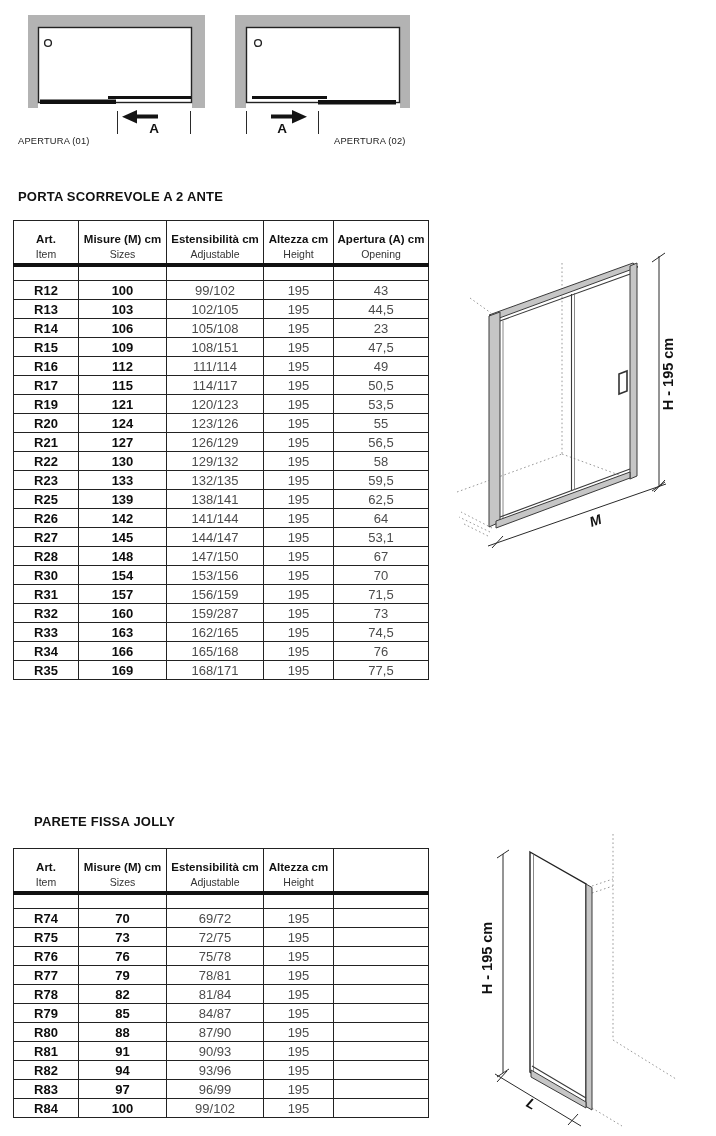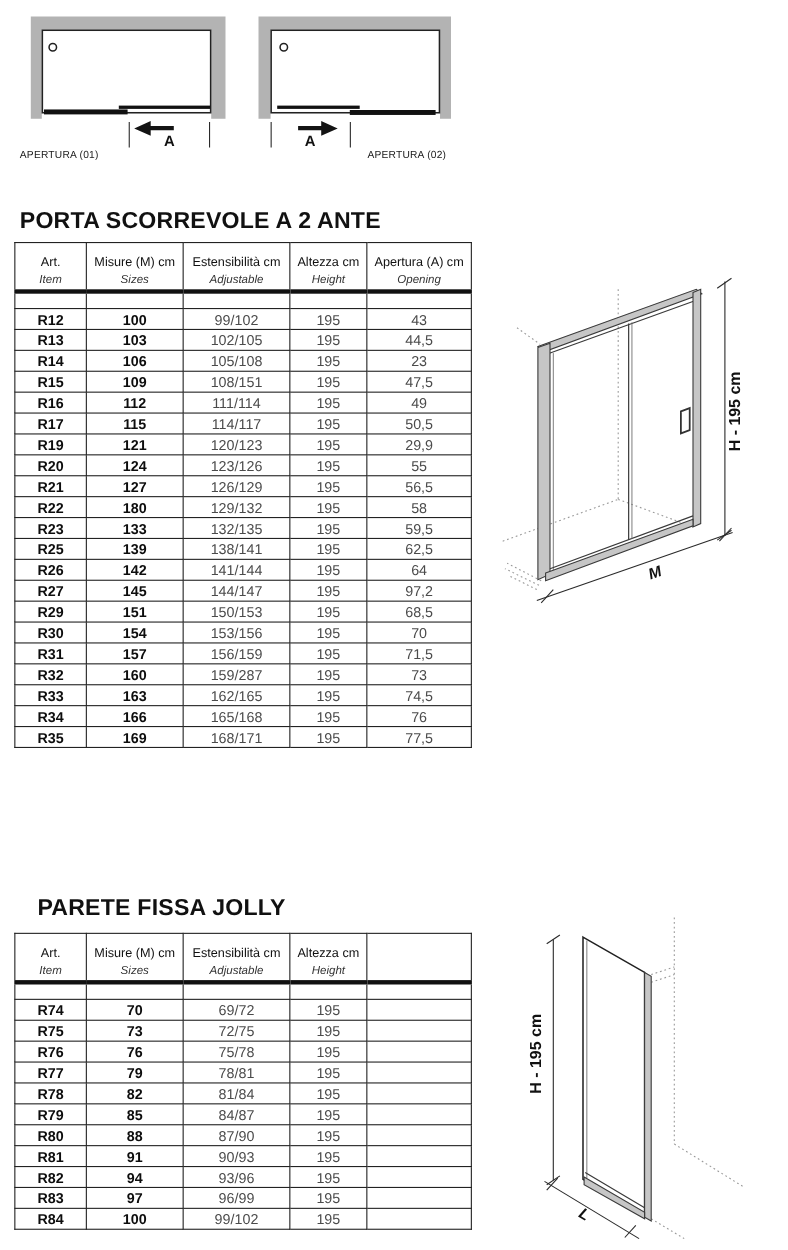--- a/index.html
+++ b/index.html
@@ -7,35 +7,35 @@
     --ink:#1a1a1a; --txt:#4b4b4b;
   }
   *{box-sizing:border-box;}
   html,body{margin:0;padding:0;}
   body{
     width:716px;height:1136px;background:#ffffff;position:relative;overflow:hidden;
     font-family:"Liberation Sans", sans-serif;color:var(--ink);
   }
   .abs{position:absolute;}
   h1.sec-title{
-    margin:0;font-size:21px;font-weight:bold;letter-spacing:.2px;color:#111;
+    margin:0;font-size:13px;font-weight:bold;letter-spacing:.2px;color:#111;
   }
   
   table.spec{
     border-collapse:collapse;table-layout:fixed;width:415px;
     border:1.5px solid #151515;
   }
   table.spec th, table.spec td{
     border:1px solid #222;text-align:center;vertical-align:middle;padding:0;
   }
   table.spec th{
     height:44px;border-bottom:4px solid #111;font-weight:normal;
   }
-  .h-main{font-size:11.5px;font-weight:normal;color:#111;line-height:1.15;margin-top:10px;}
-  .h-sub{font-size:10.5px;font-style:italic;color:#333;line-height:1.1;margin-top:3px;}
+  .h-main{font-size:11.5px;font-weight:bold;color:#111;line-height:1.15;margin-top:10px;}
+  .h-sub{font-size:10.5px;color:#333;line-height:1.1;margin-top:3px;}
   tr.spacer td{height:16px;}
   tr.data-row td{height:19px;font-size:13px;color:var(--txt);}
   tr.data-row td.c0, tr.data-row td.c1{font-weight:bold;color:#0d0d0d;}
   
   svg{display:block;}
   svg text{font-family:"Liberation Sans", sans-serif;}
   .ln{stroke:var(--line);stroke-width:1.1;fill:none;}
   .lnt{stroke:#6b6b6b;stroke-width:.8;fill:none;}
   .bar{fill:var(--frame-gray);stroke:var(--line);stroke-width:1;}
   .dot{stroke:var(--dot);stroke-width:1;stroke-dasharray:1.6 2.6;fill:none;}
@@ -162,39 +162,39 @@
         <td class="c1">115</td>
         <td class="c2">114/117</td>
         <td class="c3">195</td>
         <td class="c4">50,5</td>
       </tr>
       <tr class="data-row">
         <td class="c0">R19</td>
         <td class="c1">121</td>
         <td class="c2">120/123</td>
         <td class="c3">195</td>
-        <td class="c4">29,9</td>
+        <td class="c4">53,5</td>
       </tr>
       <tr class="data-row">
         <td class="c0">R20</td>
         <td class="c1">124</td>
         <td class="c2">123/126</td>
         <td class="c3">195</td>
         <td class="c4">55</td>
       </tr>
       <tr class="data-row">
         <td class="c0">R21</td>
         <td class="c1">127</td>
         <td class="c2">126/129</td>
         <td class="c3">195</td>
         <td class="c4">56,5</td>
       </tr>
       <tr class="data-row">
         <td class="c0">R22</td>
-        <td class="c1">180</td>
+        <td class="c1">130</td>
         <td class="c2">129/132</td>
         <td class="c3">195</td>
         <td class="c4">58</td>
       </tr>
       <tr class="data-row">
         <td class="c0">R23</td>
         <td class="c1">133</td>
         <td class="c2">132/135</td>
         <td class="c3">195</td>
         <td class="c4">59,5</td>
@@ -211,28 +211,28 @@
         <td class="c1">142</td>
         <td class="c2">141/144</td>
         <td class="c3">195</td>
         <td class="c4">64</td>
       </tr>
       <tr class="data-row">
         <td class="c0">R27</td>
         <td class="c1">145</td>
         <td class="c2">144/147</td>
         <td class="c3">195</td>
-        <td class="c4">97,2</td>
-      </tr>
-      <tr class="data-row">
-        <td class="c0">R29</td>
-        <td class="c1">151</td>
-        <td class="c2">150/153</td>
-        <td class="c3">195</td>
-        <td class="c4">68,5</td>
+        <td class="c4">53,1</td>
+      </tr>
+      <tr class="data-row">
+        <td class="c0">R28</td>
+        <td class="c1">148</td>
+        <td class="c2">147/150</td>
+        <td class="c3">195</td>
+        <td class="c4">67</td>
       </tr>
       <tr class="data-row">
         <td class="c0">R30</td>
         <td class="c1">154</td>
         <td class="c2">153/156</td>
         <td class="c3">195</td>
         <td class="c4">70</td>
       </tr>
       <tr class="data-row">
         <td class="c0">R31</td>

